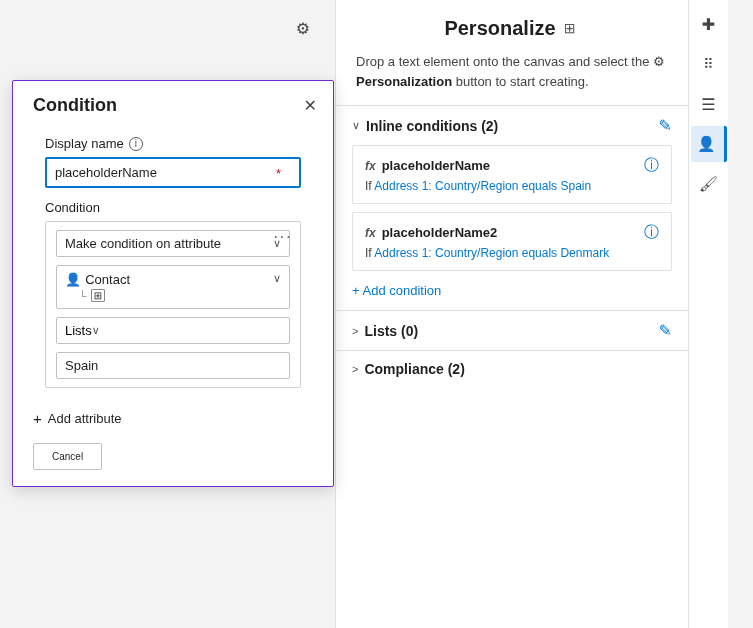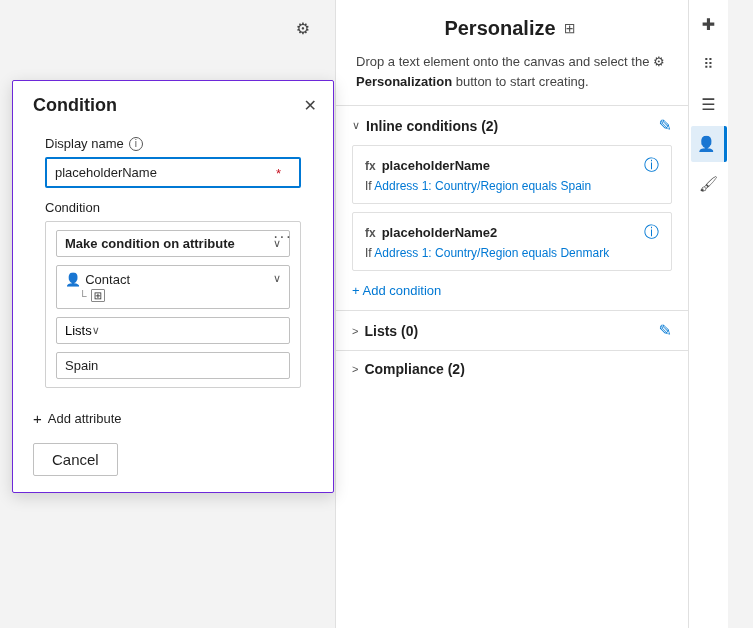--- a/index.html
+++ b/index.html
@@ -148,21 +148,20 @@
       background: #fff;
       padding: 5px 8px;
       margin-bottom: 8px;
       cursor: pointer;
     }
 
     .dropdown-row span.label {
       flex: 1;
       font-size: 13px;
       color: #1f1f1f;
-      font-weight: bold;
     }
 
     .chevron-icon {
       font-size: 11px;
       color: #555;
     }
 
     .attribute-box {
       border: 1px solid #c0c0c0;
       border-radius: 2px;
@@ -276,21 +275,21 @@
       font-size: 11px;
       border-radius: 0 2px 2px 0;
       cursor: pointer;
     }
 
     .cancel-btn {
       background: #fff;
       color: #1f1f1f;
       border: 1px solid #c0c0c0;
       padding: 7px 18px;
-      font-size: 15px;
+      font-size: 10px;
       border-radius: 2px;
       cursor: pointer;
     }
 
     
     .personalize-panel {
       width: 353px;
       background: #fff;
       border-left: 1px solid #e0e0e0;
       display: flex;
@@ -377,20 +376,21 @@
 
     .condition-item-header {
       display: flex;
       align-items: center;
       gap: 6px;
     }
 
     .fx-badge {
       font-size: 12px;
       color: #555;
+      font-style: italic;
       font-weight: 600;
     }
 
     .condition-item-name {
       font-size: 13px;
       font-weight: 600;
       color: #1f1f1f;
       flex: 1;
     }
 

